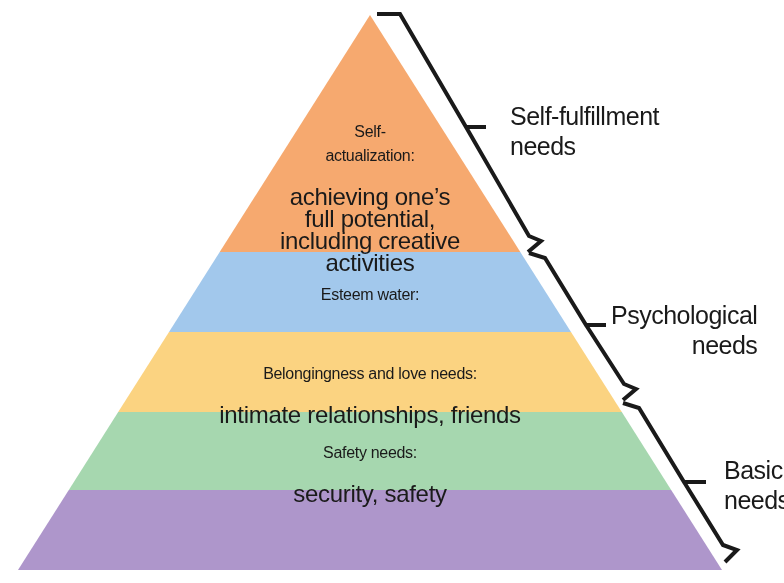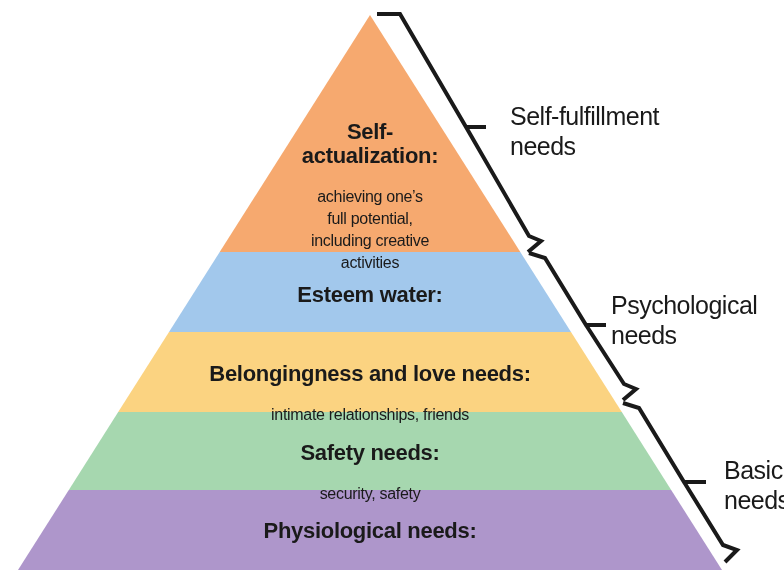--- a/index.html
+++ b/index.html
@@ -25,41 +25,41 @@
     position: absolute;
     left: 370px;
     transform: translateX(-50%);
     text-align: center;
     white-space: pre-line;
     width: 520px;
     color: #1a1a1a;
   }
   .level-heading {
     display: block;
-    font-weight: bold;
-    font-size: 22px;
+    font-weight: normal;
+    font-size: 16px;
     line-height: 24px;
     letter-spacing: -0.3px;
   }
   .level-desc {
     display: block;
-    font-size: 16px;
+    font-size: 24px;
     line-height: 22px;
     letter-spacing: -0.3px;
   }
   .group-label {
     position: absolute;
     font-size: 25px;
     line-height: 30px;
     white-space: pre-line;
     letter-spacing: -0.5px;
     color: #1a1a1a;
   }
   .lbl-self-fulfillment { left: 488px; top: 101px; margin-left: 22px; }
-  .lbl-psychological    { left: 611px; top: 290px; }
+  .lbl-psychological    { left: 611px; top: 300px; text-align: right; }
   .lbl-basic            { left: 724px; top: 455px; }
 
   .lt-1 { top: 102px; }
   .lt-2 { top: 265px; }
   .lt-3 { top: 344px; }
   .lt-4 { top: 423px; }
   .lt-5 { top: 501px; }
 </style>
 </head>
 <body>
@@ -96,21 +96,20 @@
     <span class="level-heading">Safety needs:</span>
     <span class="level-desc">security, safety</span>
   </div>
 
   <div class="level-text lt-3">
     <span class="level-heading">Belongingness and love needs:</span>
     <span class="level-desc">intimate relationships, friends</span>
   </div>
 
   <div class="level-text lt-5">
-    <span class="level-heading">Physiological needs:</span>
   </div>
 
   <div class="group-label lbl-self-fulfillment">Self-fulfillment
 needs</div>
   <div class="group-label lbl-psychological">Psychological
 needs</div>
   <div class="group-label lbl-basic">Basic
 needs</div>
 
 </div>

